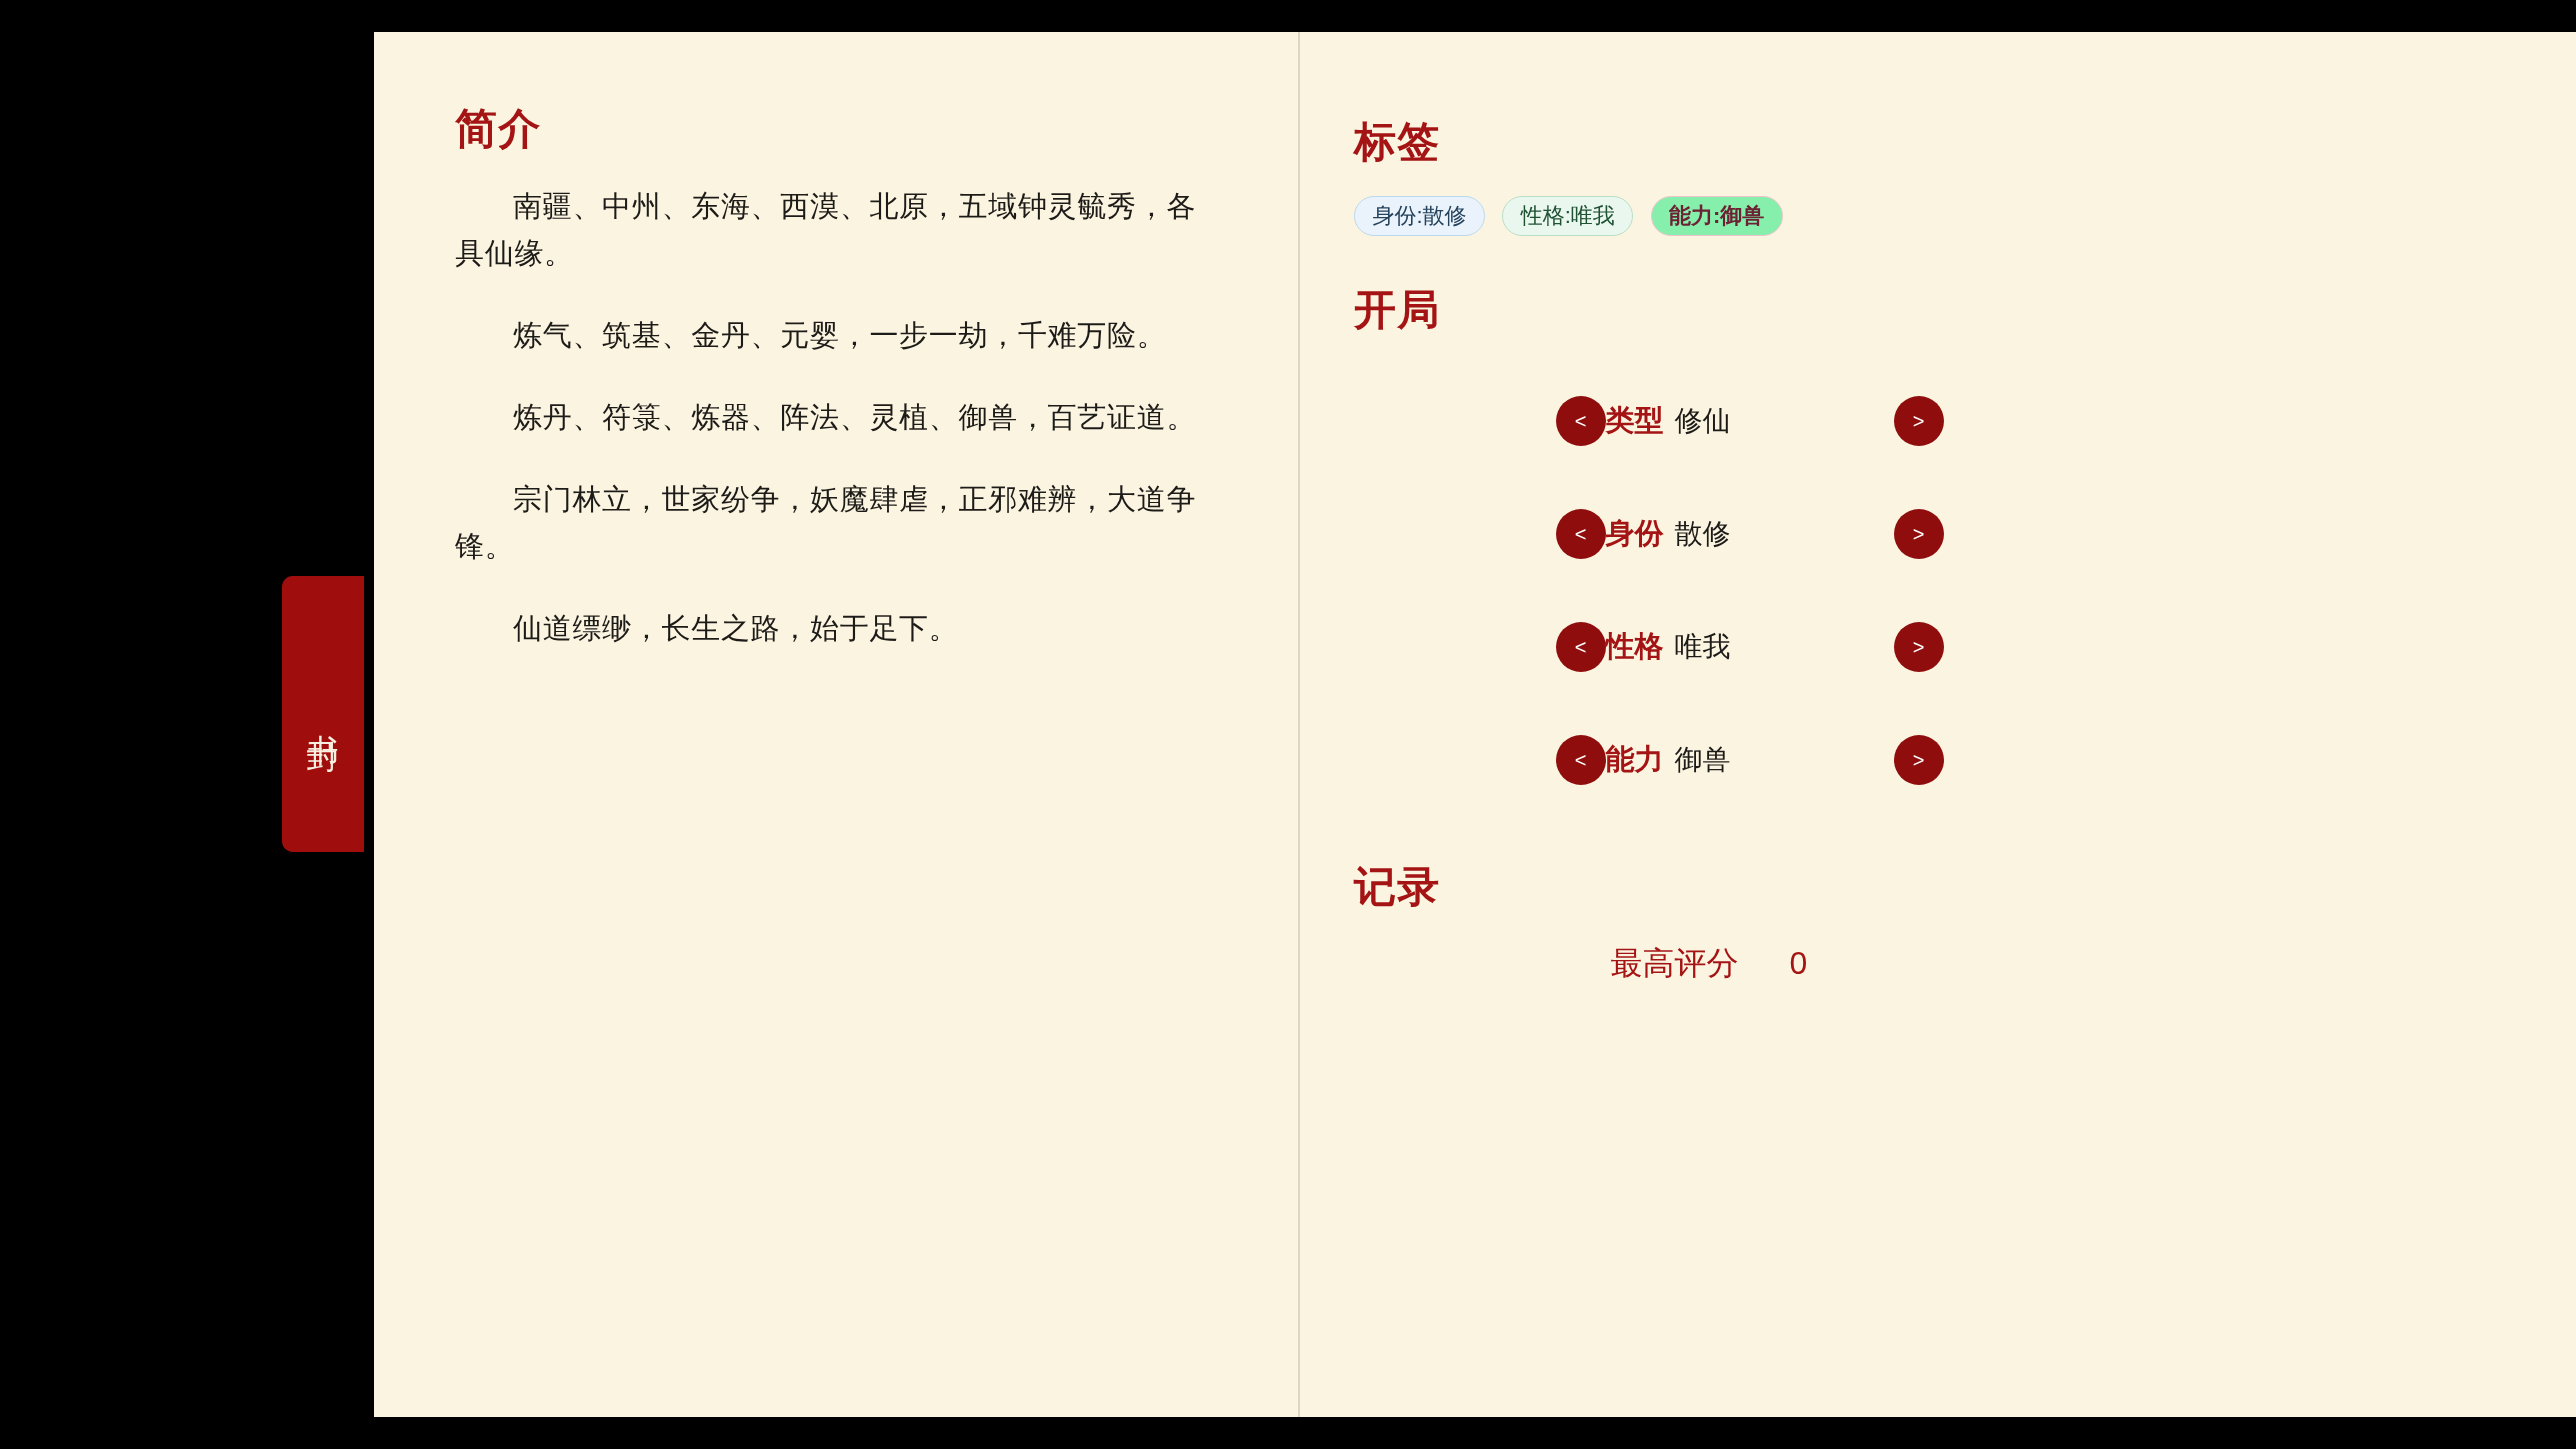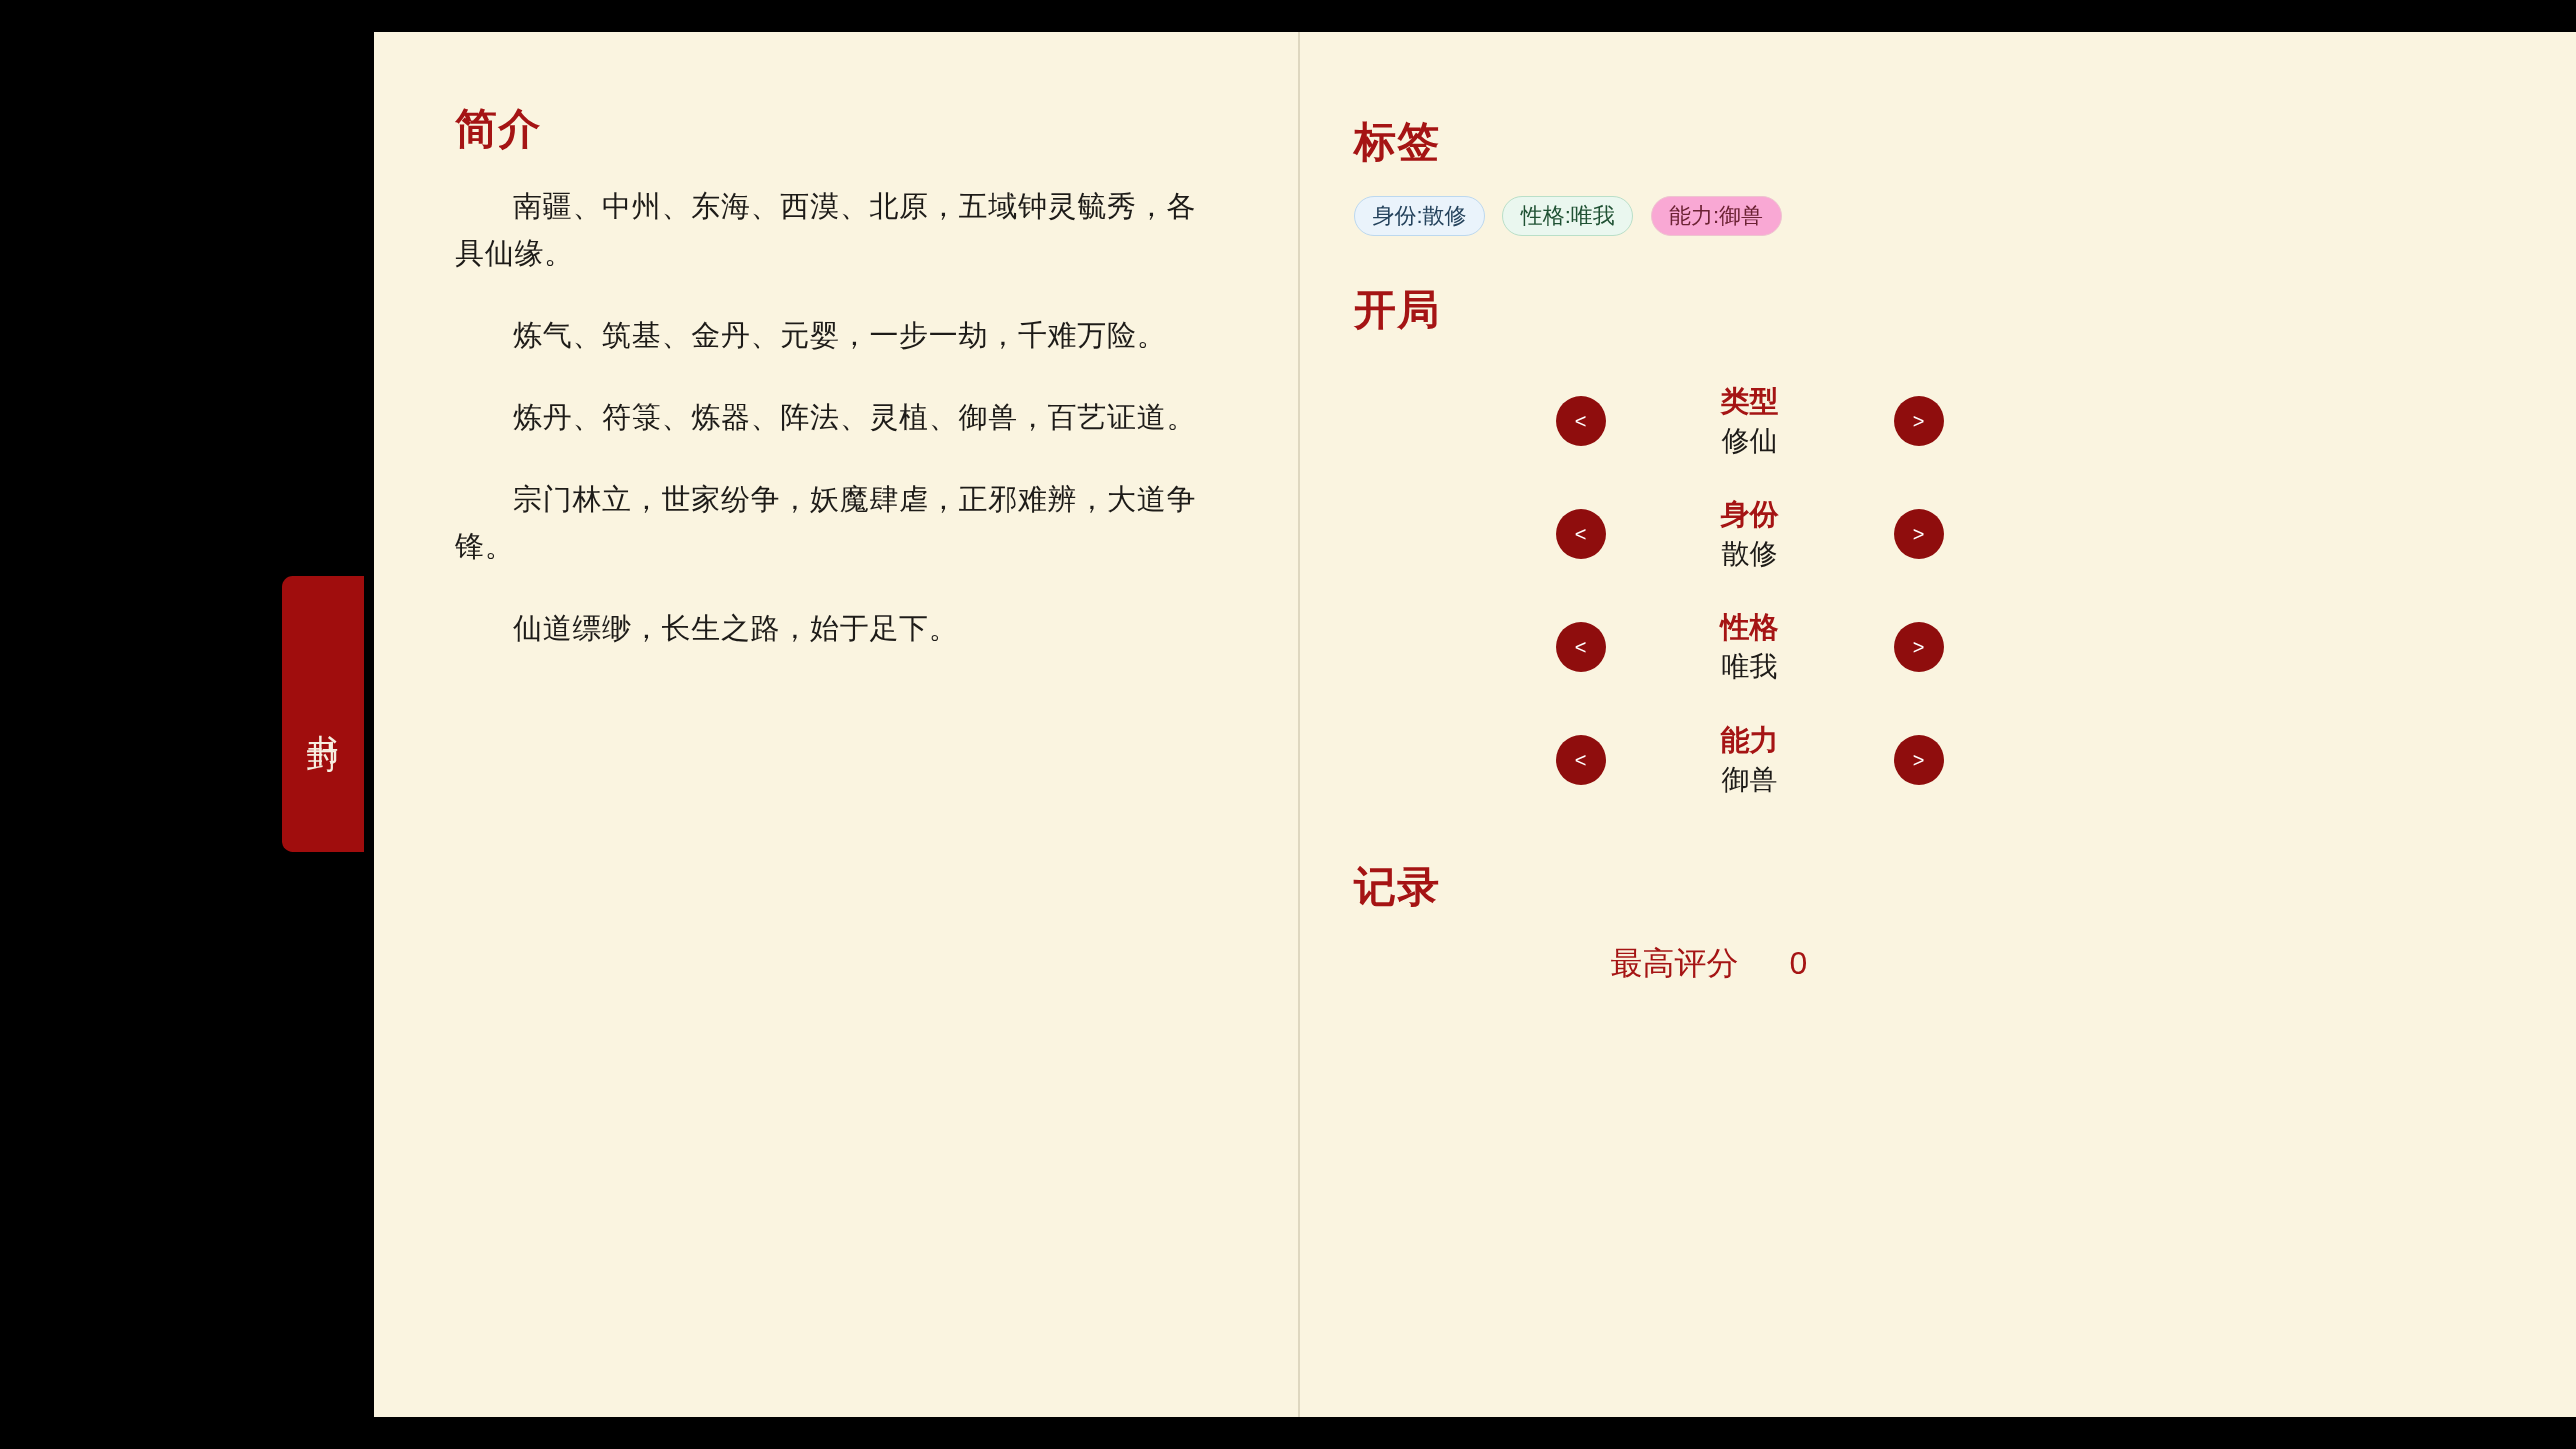--- a/index.html
+++ b/index.html
@@ -78,21 +78,21 @@
   .tag {
     border-radius: 23px;
     padding: 8px 17.4px;
     font-size: 22px;
     line-height: 1;
     white-space: nowrap;
     border: 1.3px solid transparent;
   }
   .tag.blue  { background: #eaf3fb; border-color: #bcd8ef; color: #24425c; }
   .tag.green { background: #eaf7ef; border-color: #b9dfc8; color: #1f5133; }
-  .tag.pink  { background: #f9a8d4; border-color: #eec4cf; color: #6b2233; }
+  .tag.pink  { background: #86efac; border-color: #eec4cf; color: #6b2233; font-weight: bold; }
 
   
   .opening-block {
     margin: 9.4px 0 0 0;
   }
 
   .option-row {
     display: flex;
     align-items: center;
     justify-content: center;
@@ -115,21 +115,20 @@
     cursor: pointer;
     flex: 0 0 auto;
     font-family: "Liberation Sans", sans-serif;
     line-height: 1;
   }
 
   .option-center {
     width: 288px;
     text-align: center;
     display: flex;
-    flex-direction: column;
     align-items: center;
     justify-content: flex-start;
     gap: 11px;
   }
 
   .option-label {
     color: #a51414;
     font-size: 29px;
     font-weight: 700;
     line-height: 1;

